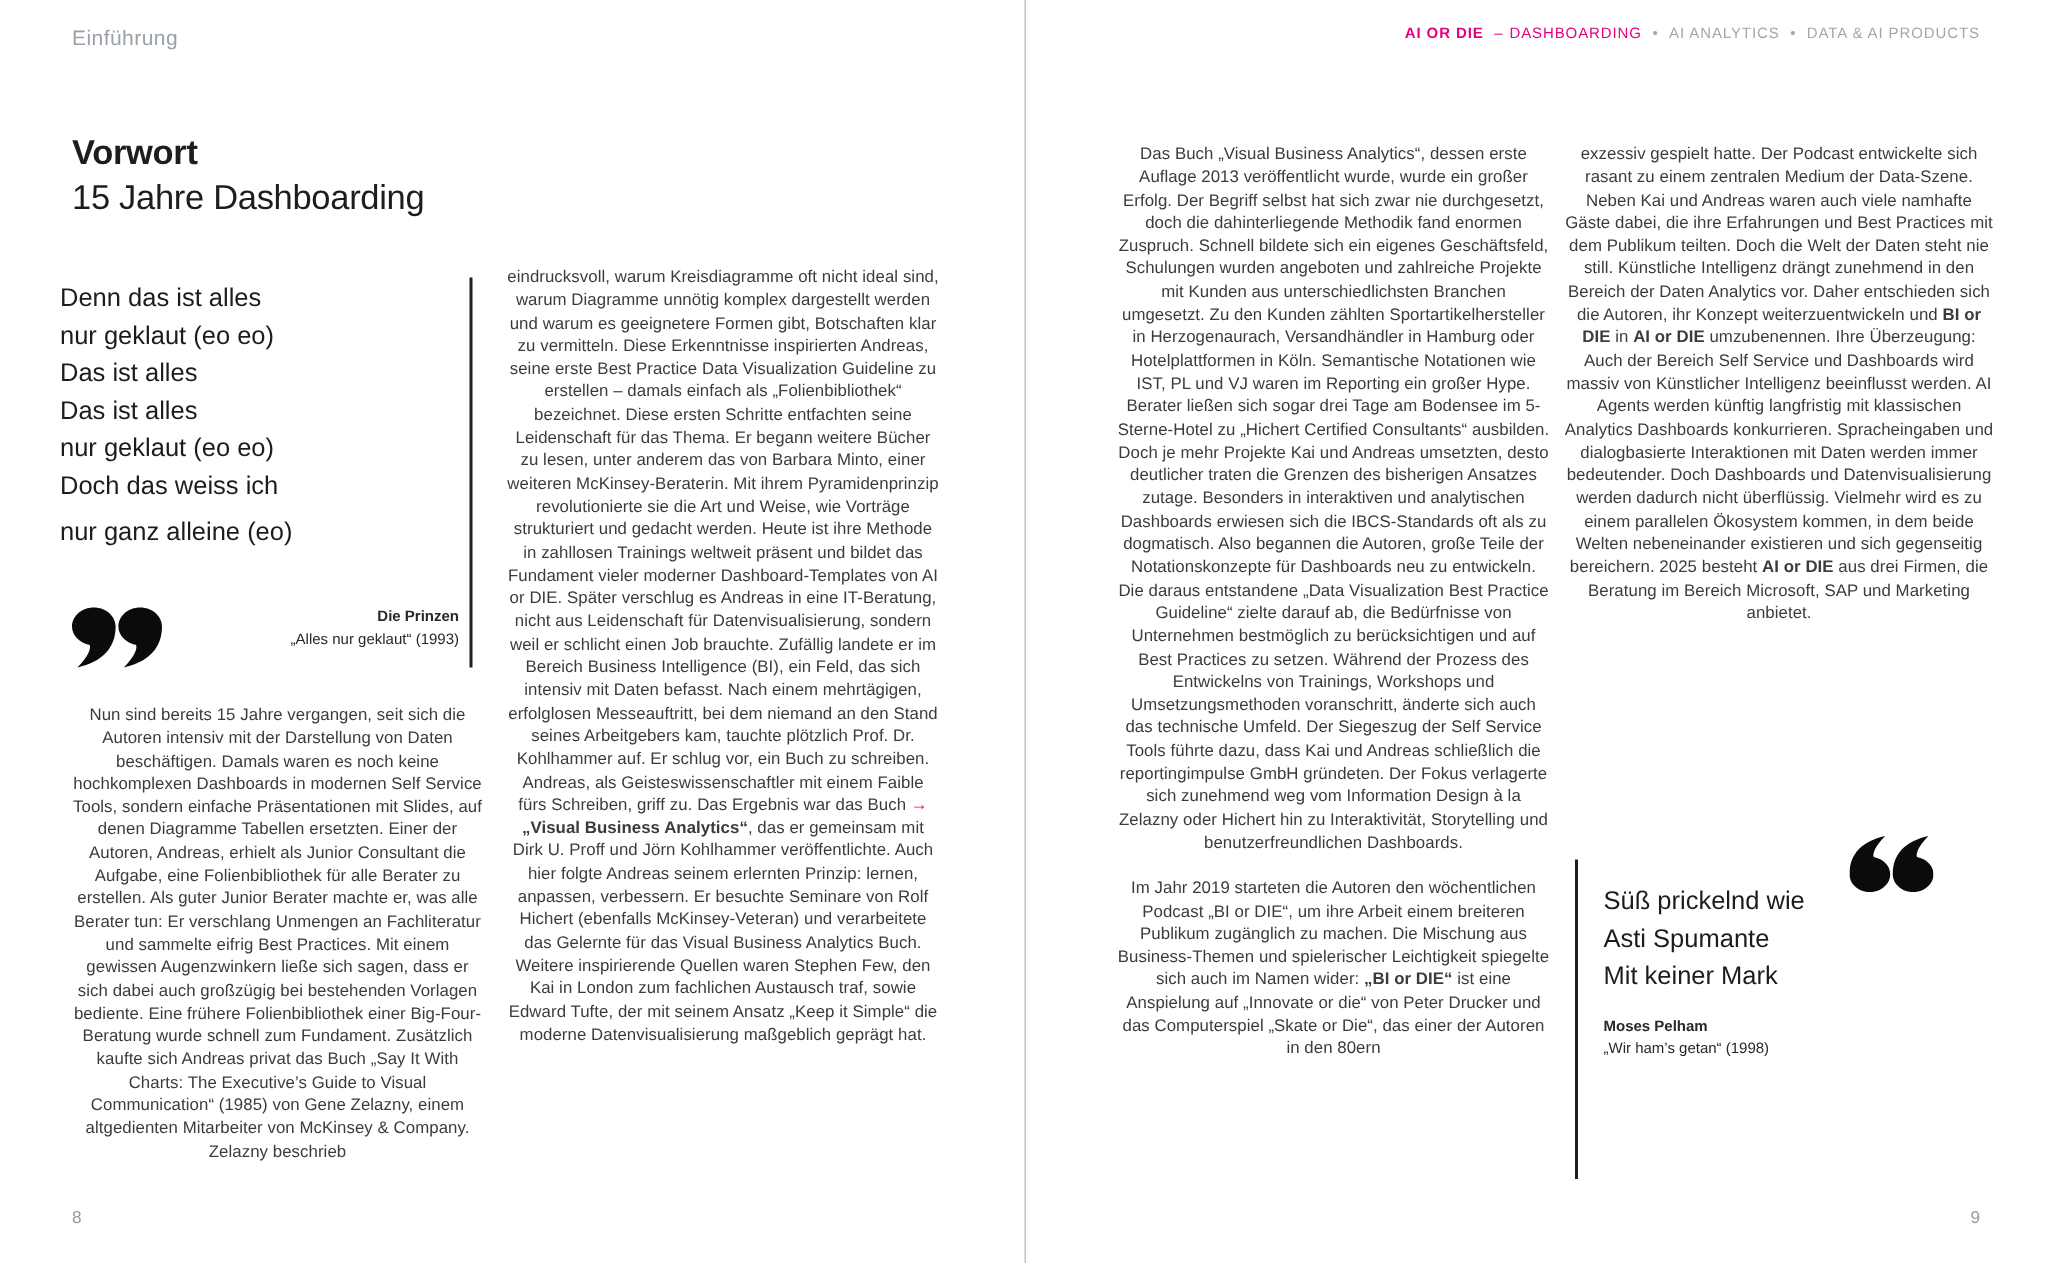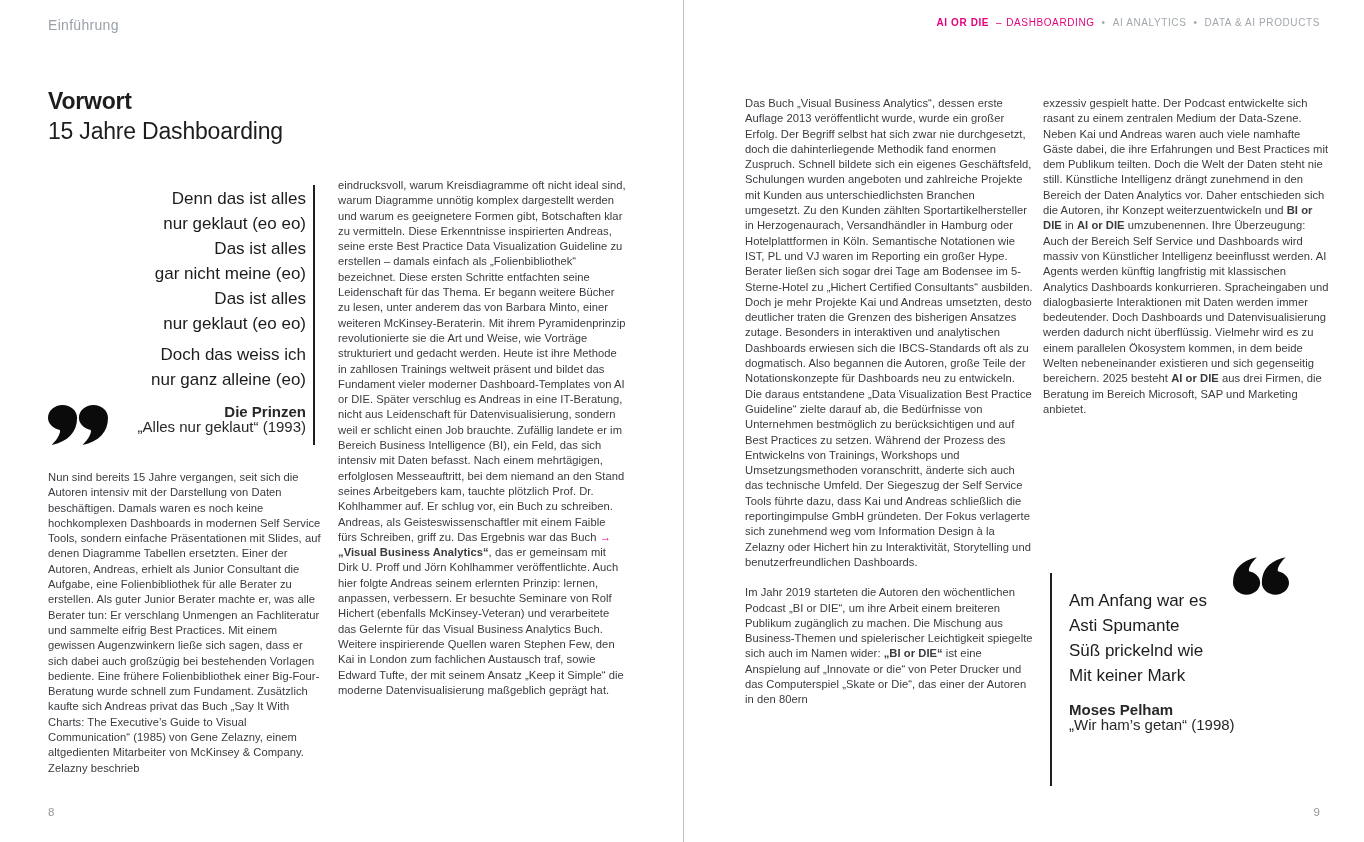--- a/index.html
+++ b/index.html
@@ -15,36 +15,36 @@
   .hdr-right{position:absolute;right:44px;top:17px;font-size:10px;letter-spacing:.6px;color:#a2a7ad;display:flex;gap:7px;align-items:baseline;white-space:nowrap;}
   .hdr-right .accent{color:#e5007d;}
   .hdr-right .brand{font-weight:700;}
 
   
   .title{position:absolute;left:48px;top:86px;font-size:23px;line-height:30px;color:#1c1d1f;letter-spacing:-.2px;}
   .title .t1{font-weight:700;}
   .title .t2{font-weight:400;}
 
   
-  .lquote{position:absolute;left:40px;top:186px;width:266px;text-align:right;font-size:17px;line-height:25px;color:#1b1c1e;}
+  .lquote{position:absolute;left:40px;top:186px;width:266px;font-size:17px;line-height:25px;color:#1b1c1e;}
   .lquote-lines div:nth-child(7){margin-top:6px;}
   .vrule{position:absolute;background:#1d1e20;width:2px;}
   .vrule-left{left:313px;top:185px;height:260px;}
   .vrule-right{left:1050px;top:573px;height:213px;}
   .quote-footer-left{position:absolute;left:48px;top:404px;width:258px;display:flex;justify-content:space-between;align-items:flex-start;}
-  .attrib{font-size:15px;line-height:15px;color:#27282a;}
+  .attrib{font-size:10px;line-height:15px;color:#27282a;}
   .attrib .a-name{font-weight:700;}
   .qicon{flex:0 0 auto;}
   .rquote{position:absolute;left:1069px;top:588px;width:230px;text-align:left;font-size:17px;line-height:25px;color:#1b1c1e;}
   .rquote .attrib{margin-top:14px;}
   .qicon-right{position:absolute;left:1233px;top:557px;transform:rotate(180deg);}
 
   
   .body-col{position:absolute;font-size:11.2px;line-height:15.3px;color:#393b3f;letter-spacing:.05px;}
-  .body-col p{margin:0 0 15px 0;}
+  .body-col p{margin:0 0 15px 0;text-align:center;}
   .col1{left:48px;top:470px;width:274px;}
   .col2{left:338px;top:178px;width:288px;}
   .col3{left:745px;top:96px;width:288px;}
   .col4{left:1043px;top:96px;width:286px;}
 
   .pagenum{position:absolute;top:806px;font-size:11.5px;color:#95989c;}
   .pagenum-left{left:48px;}
   .pagenum-right{right:44px;text-align:right;}
 </style>
 </head>
@@ -57,21 +57,20 @@
 <div class="title">
   <div class="t1">Vorwort</div>
   <div class="t2">15 Jahre Dashboarding</div>
 </div>
 
 <div class="lquote">
   <div class="lquote-lines">
       <div>Denn das ist alles</div>
       <div>nur geklaut (eo eo)</div>
       <div>Das ist alles</div>
-      <div>gar nicht meine (eo)</div>
       <div>Das ist alles</div>
       <div>nur geklaut (eo eo)</div>
       <div>Doch das weiss ich</div>
       <div>nur ganz alleine (eo)</div>
     </div>
 </div>
 <div class="vrule vrule-left"></div>
 
 <div class="quote-footer-left">
   <svg class="qicon" width="60" height="42" viewBox="0 0 66 44" aria-hidden="true">
@@ -112,23 +111,22 @@
   </div>
 
 <div class="vrule vrule-right"></div>
 <svg class="qicon-right" width="56" height="38" viewBox="0 0 66 44" aria-hidden="true">
   <path fill="#0b0b0c" d="M16,0 C24.8,0 32,6.3 32,14 C32,30 22,40 4,44 C12,36 14,30 13,27.5 C5.5,26 0,20.5 0,14 C0,6.3 7.2,0 16,0 Z"></path>
   <path fill="#0b0b0c" transform="translate(34,0)" d="M16,0 C24.8,0 32,6.3 32,14 C32,30 22,40 4,44 C12,36 14,30 13,27.5 C5.5,26 0,20.5 0,14 C0,6.3 7.2,0 16,0 Z"></path>
 </svg>
 
 <div class="rquote">
   <div>
-      <div>Am Anfang war es</div>
+      <div>Süß prickelnd wie</div>
       <div>Asti Spumante</div>
-      <div>Süß prickelnd wie</div>
       <div>Mit keiner Mark</div>
     </div>
   <div class="attrib">
     <div class="a-name">Moses Pelham</div>
     <div class="a-src">„Wir ham’s getan“ (1998)</div>
   </div>
 </div>
 
 <div class="pagenum pagenum-right">9</div>
 

